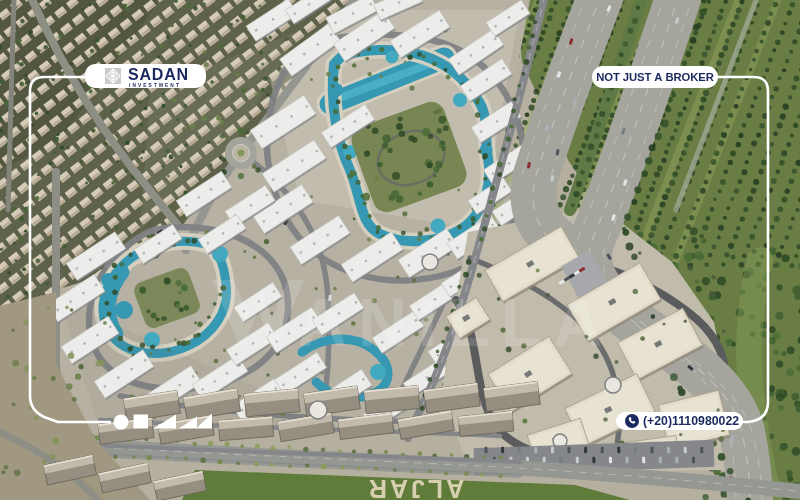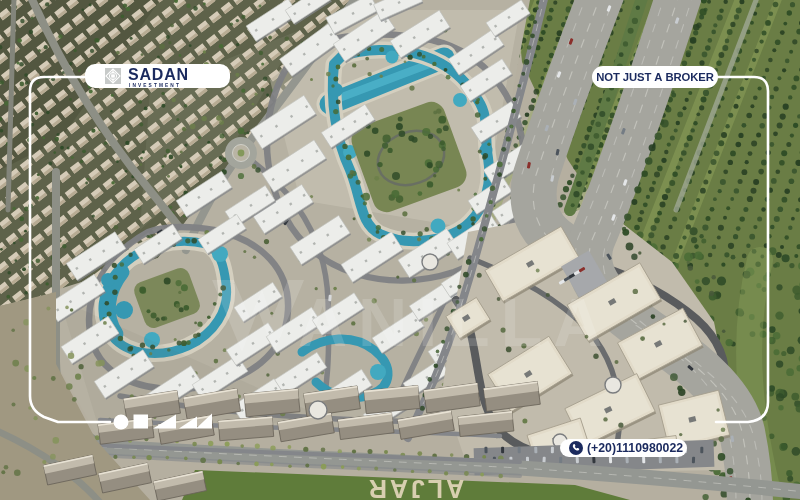--- a/index.html
+++ b/index.html
@@ -2449,38 +2449,38 @@
 
 <rect x="133.5" y="414.5" width="14.5" height="14.0" fill="#ffffff"></rect>
 
 <polygon points="153.0,428.5 176.0,428.5 176.0,414.5" fill="#ffffff"></polygon>
 
 <polygon points="179.0,428.5 197.0,428.5 197.0,416.5" fill="#ffffff"></polygon>
 
 <polygon points="196.0,428.5 212.0,428.5 212.0,413.5" fill="#ffffff"></polygon>
 </svg>
 
-<div class="badge" style="left:85px;top:64px;width:121px;height:24px;border-radius:10px;padding-left:24px;">
+<div class="badge" style="left:85px;top:64px;width:121px;height:24px;border-radius:10px;">
 
   <svg width="16" height="16" viewBox="0 0 16 16" style="position:absolute;left:20px;top:4px;">
     <rect width="16" height="16" fill="#c7cac9"></rect>
     <rect x="3" y="3" width="10" height="10" fill="none" stroke="#fff" stroke-width="1" transform="rotate(45 8 8)"></rect>
     <circle cx="8" cy="8" r="3.6" fill="none" stroke="#fff" stroke-width="1"></circle>
     <circle cx="8" cy="8" r="1.8" fill="#fff"></circle>
     <path d="M8,1.5 L9.5,8 L8,14.5 L6.5,8 Z" fill="none" stroke="#fff" stroke-width="0.7"></path>
   </svg>
 
   <div style="position:absolute;left:43px;top:1.5px;color:#1b2a5e;font-weight:bold;font-size:16px;letter-spacing:0.8px;">SADAN</div>
 
   <div style="position:absolute;left:44px;top:18.5px;width:60px;color:#1b2a5e;font-weight:bold;font-size:4.8px;letter-spacing:2.1px;">INVESTMENT</div>
 </div>
 
 <div class="badge" style="left:592px;top:66px;width:126px;height:22px;border-radius:11px;color:#1b2a5e;font-weight:bold;font-size:11.3px;letter-spacing:-0.1px;display:flex;align-items:center;justify-content:center;text-align:right;">NOT&nbsp;JUST&nbsp;A&nbsp;BROKER</div>
 
-<div class="badge" style="left:560px;top:412px;width:127px;height:18px;border-radius:9px;margin-top:27px;">
+<div class="badge" style="left:616px;top:412px;width:127px;height:18px;border-radius:9px;">
 
   <svg width="14" height="14" viewBox="0 0 14 14" style="position:absolute;left:9px;top:2px;">
     <circle cx="7" cy="7" r="7" fill="#1b2a5e"></circle>
     <path d="M4.4,3.4 c0.5,-0.5 1.1,-0.4 1.4,0.1 l0.5,0.8 c0.2,0.4 0.1,0.8 -0.2,1.1 l-0.3,0.3 c0.3,0.7 1.1,1.5 1.8,1.8 l0.3,-0.3 c0.3,-0.3 0.7,-0.4 1.1,-0.2 l0.8,0.5 c0.5,0.3 0.6,0.9 0.1,1.4 c-0.7,0.7 -1.8,0.9 -2.7,0.4 c-1.3,-0.7 -2.4,-1.8 -3.1,-3.1 c-0.5,-0.9 -0.3,-2 0.3,-2.8 Z" fill="#fff"></path>
   </svg>
 
   <span style="position:absolute;left:27px;top:2.2px;color:#1b2a5e;font-weight:bold;font-size:12.3px;letter-spacing:0px;">(+20)1110980022</span>
 </div>
 </div>
 

